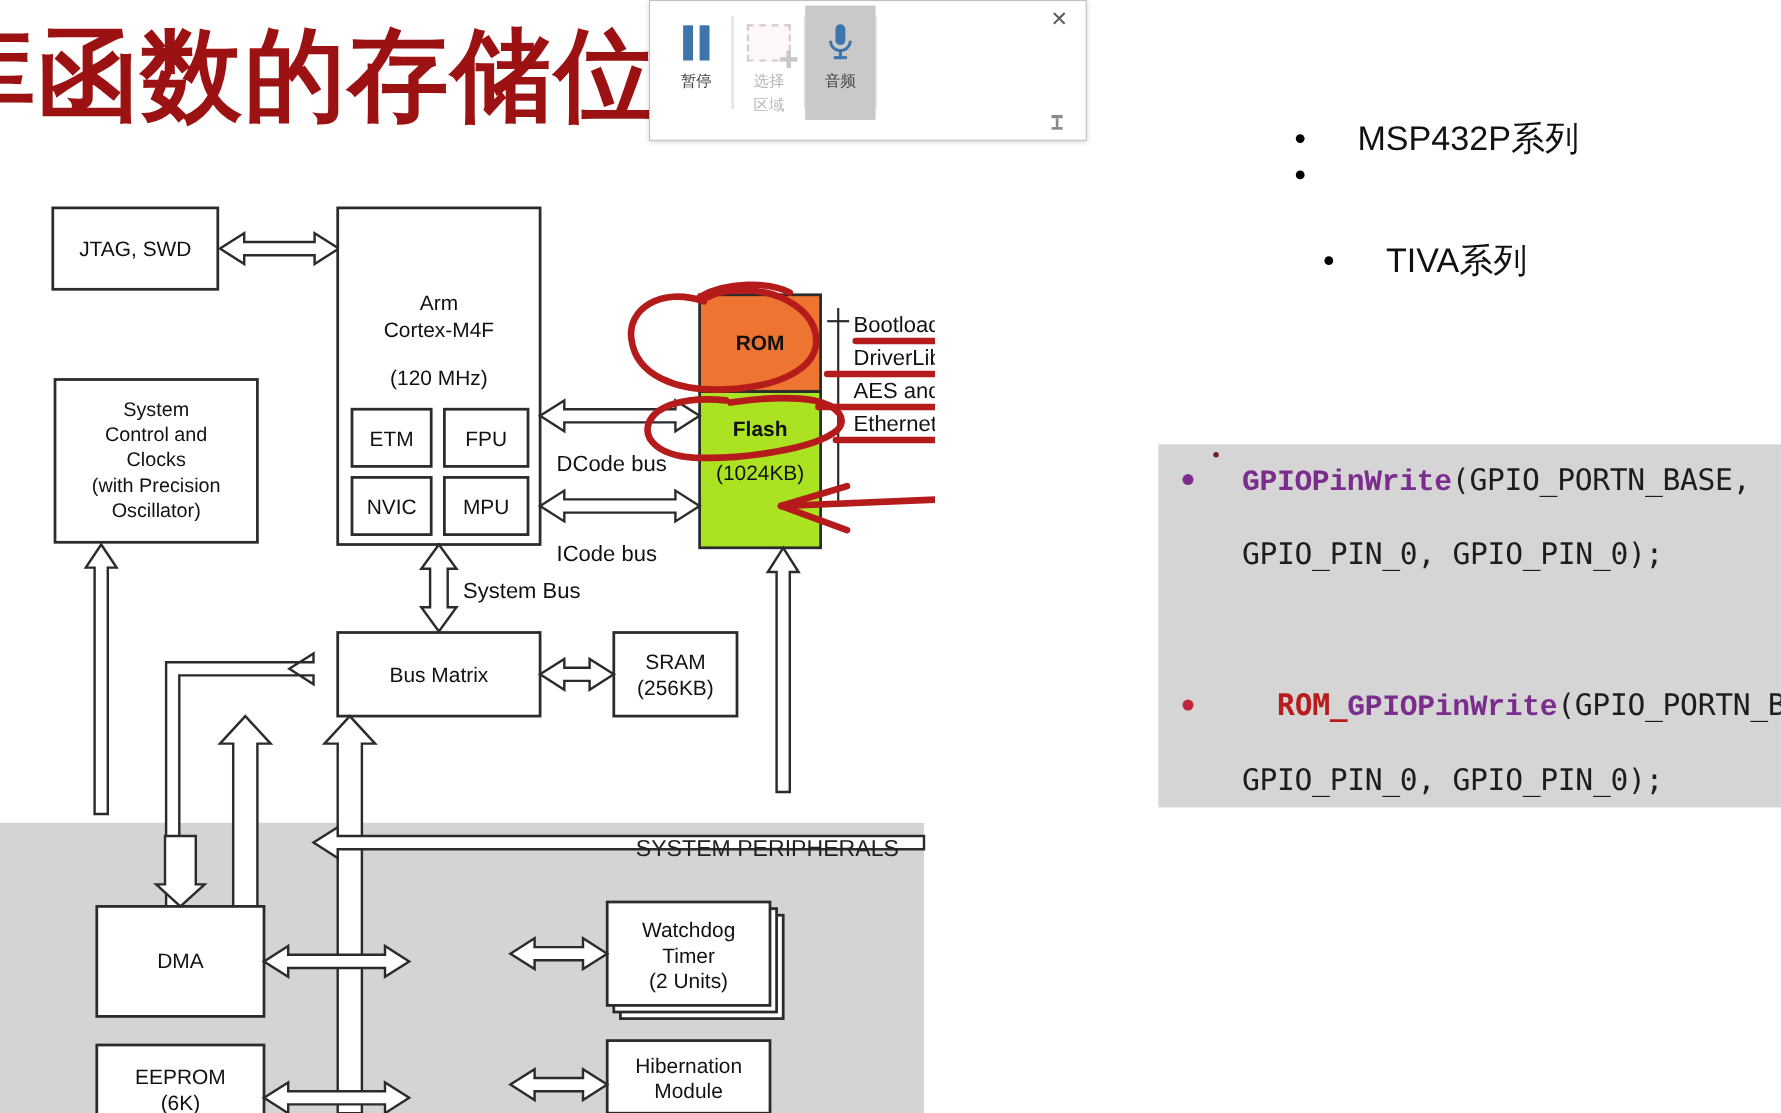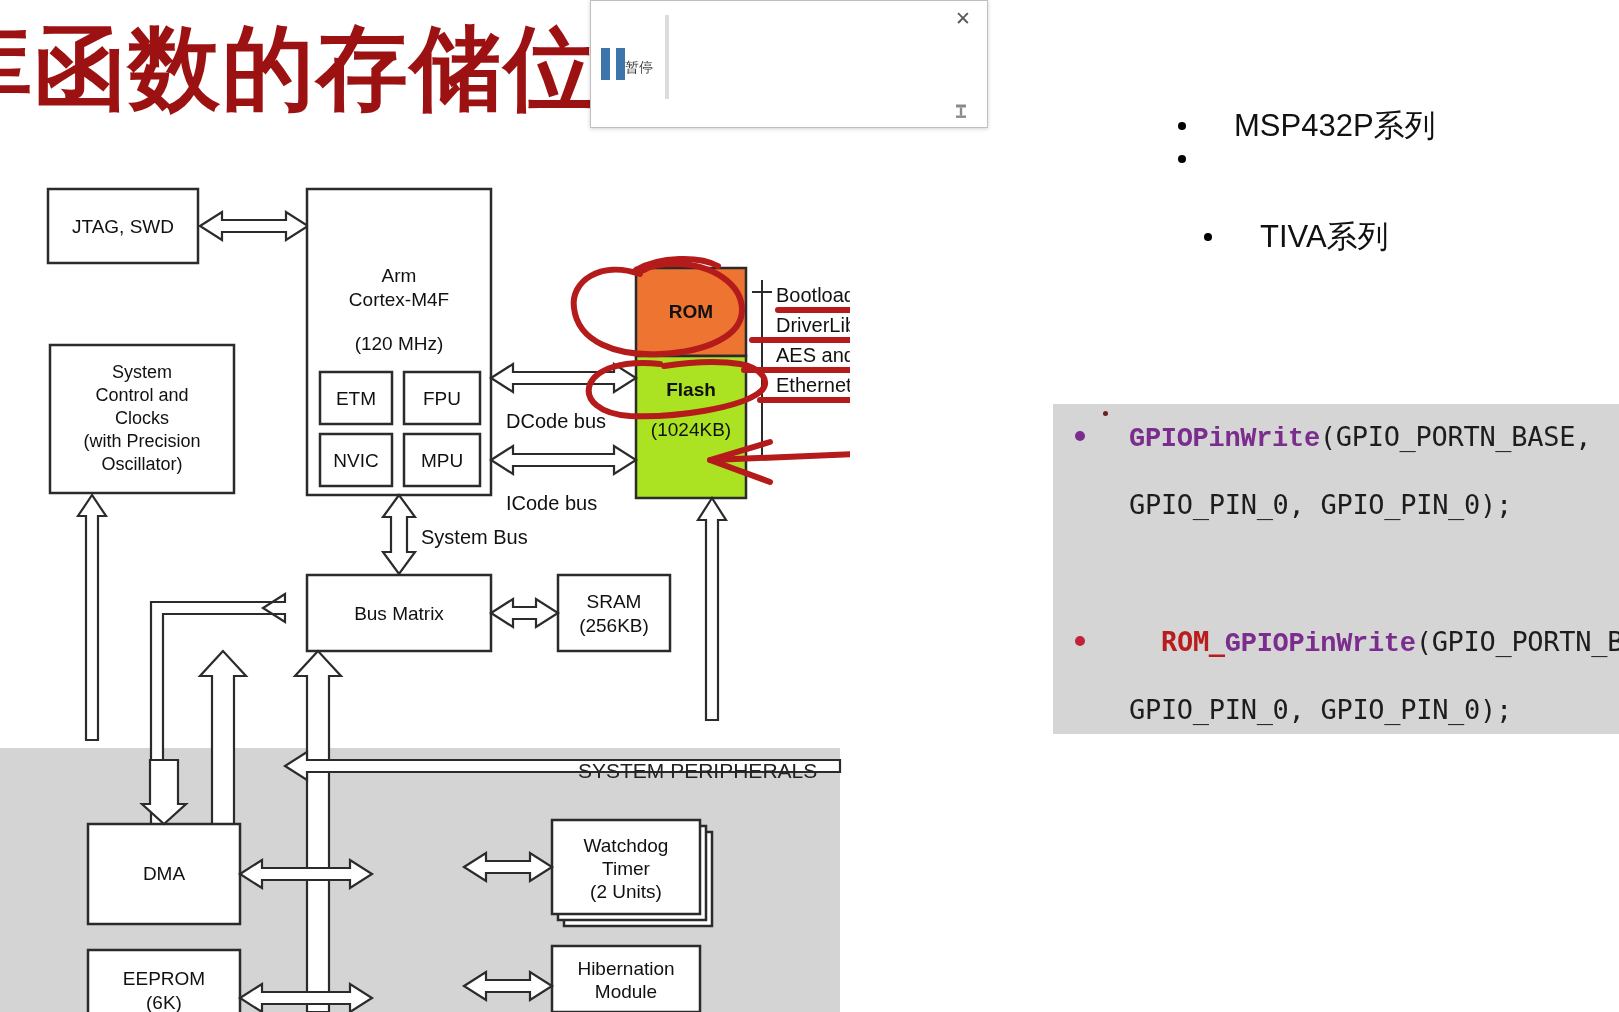--- a/index.html
+++ b/index.html
@@ -19,21 +19,21 @@
   }
   
   #rec-toolbar{
     position:absolute;left:590px;top:0px;width:398px;height:128px;
     background:#ffffff;border:1px solid #bfbfbf;
     box-shadow:0 1px 4px rgba(0,0,0,.18);
     box-sizing:border-box;
   }
   #rec-inner{position:absolute;left:10px;top:4px;width:330px;height:112px;display:flex;align-items:flex-start;}
   .rec-btn{
-    width:64px;height:104px;display:flex;flex-direction:row;
+    width:64px;height:104px;display:flex;flex-direction:column;
     align-items:center;justify-content:flex-start;padding-top:14px;
     box-sizing:border-box;position:relative;
   }
   .rec-btn.active{background:#c9c9c9;}
   .rec-label{font-size:14px;color:#3f3f3f;line-height:1.15;text-align:center;margin-top:6px;}
   .rec-label.dim{color:#b6b6b6;}
   .rec-sep{width:1px;height:84px;background:#dcdcdc;margin-top:10px;}
   .glyph{height:40px;display:flex;align-items:center;justify-content:center;}
   .pause-ico{display:flex;gap:6px;}
   .pause-ico i{display:block;width:9px;height:32px;background:#3d75ab;}
@@ -217,21 +217,41 @@
       <div class="glyph" data-interactable="false">
         <span class="pause-ico">
             <i></i>
             <i></i>
           </span>
       </div>
       <div class="rec-label" data-interactable="false">暂停</div>
     </div>
     <div class="rec-sep" data-interactable="false"></div>
     <div class="rec-sep" data-interactable="false"></div>
-    <div class="rec-sep" data-interactable="false"></div>
+    <div class="rec-btn" data-interactable="true">
+      <div class="glyph" data-interactable="false">
+        <span class="sel-ico">
+            <span class="sel-plus"></span>
+          </span>
+      </div>
+      <div class="rec-label dim" data-interactable="false">选择</div>
+      <div class="rec-label dim" data-interactable="false">区域</div>
+    </div>
+    <div class="rec-sep" data-interactable="false"></div>
+    <div class="rec-btn active" data-interactable="true">
+      <div class="glyph" data-interactable="false">
+        <svg width="26" height="36" viewBox="0 0 26 36">
+          <rect x="8.5" y="1" width="9" height="19" rx="4.5" fill="#3d75ab"></rect>
+          <path d="M4 16 a9 9 0 0 0 18 0" fill="none" stroke="#3d75ab" stroke-width="2.6"></path>
+          <rect x="11.6" y="24" width="2.8" height="6" fill="#3d75ab"></rect>
+          <rect x="7" y="30" width="12" height="2.8" fill="#3d75ab"></rect>
+        </svg>
+      </div>
+      <div class="rec-label" data-interactable="false">音频</div>
+    </div>
     <div class="rec-sep" data-interactable="false"></div>
   </div>
   <div id="rec-close" data-interactable="true">✕</div>
   <div id="rec-pin" data-interactable="true">
     <svg width="16" height="18" viewBox="0 0 16 18">
       <rect x="3" y="1.5" width="10" height="3" fill="#8a8a8a"></rect>
       <rect x="6.8" y="4.5" width="2.4" height="8" fill="#8a8a8a"></rect>
       <rect x="3" y="12.5" width="10" height="2.4" fill="#8a8a8a"></rect>
     </svg>
   </div>

